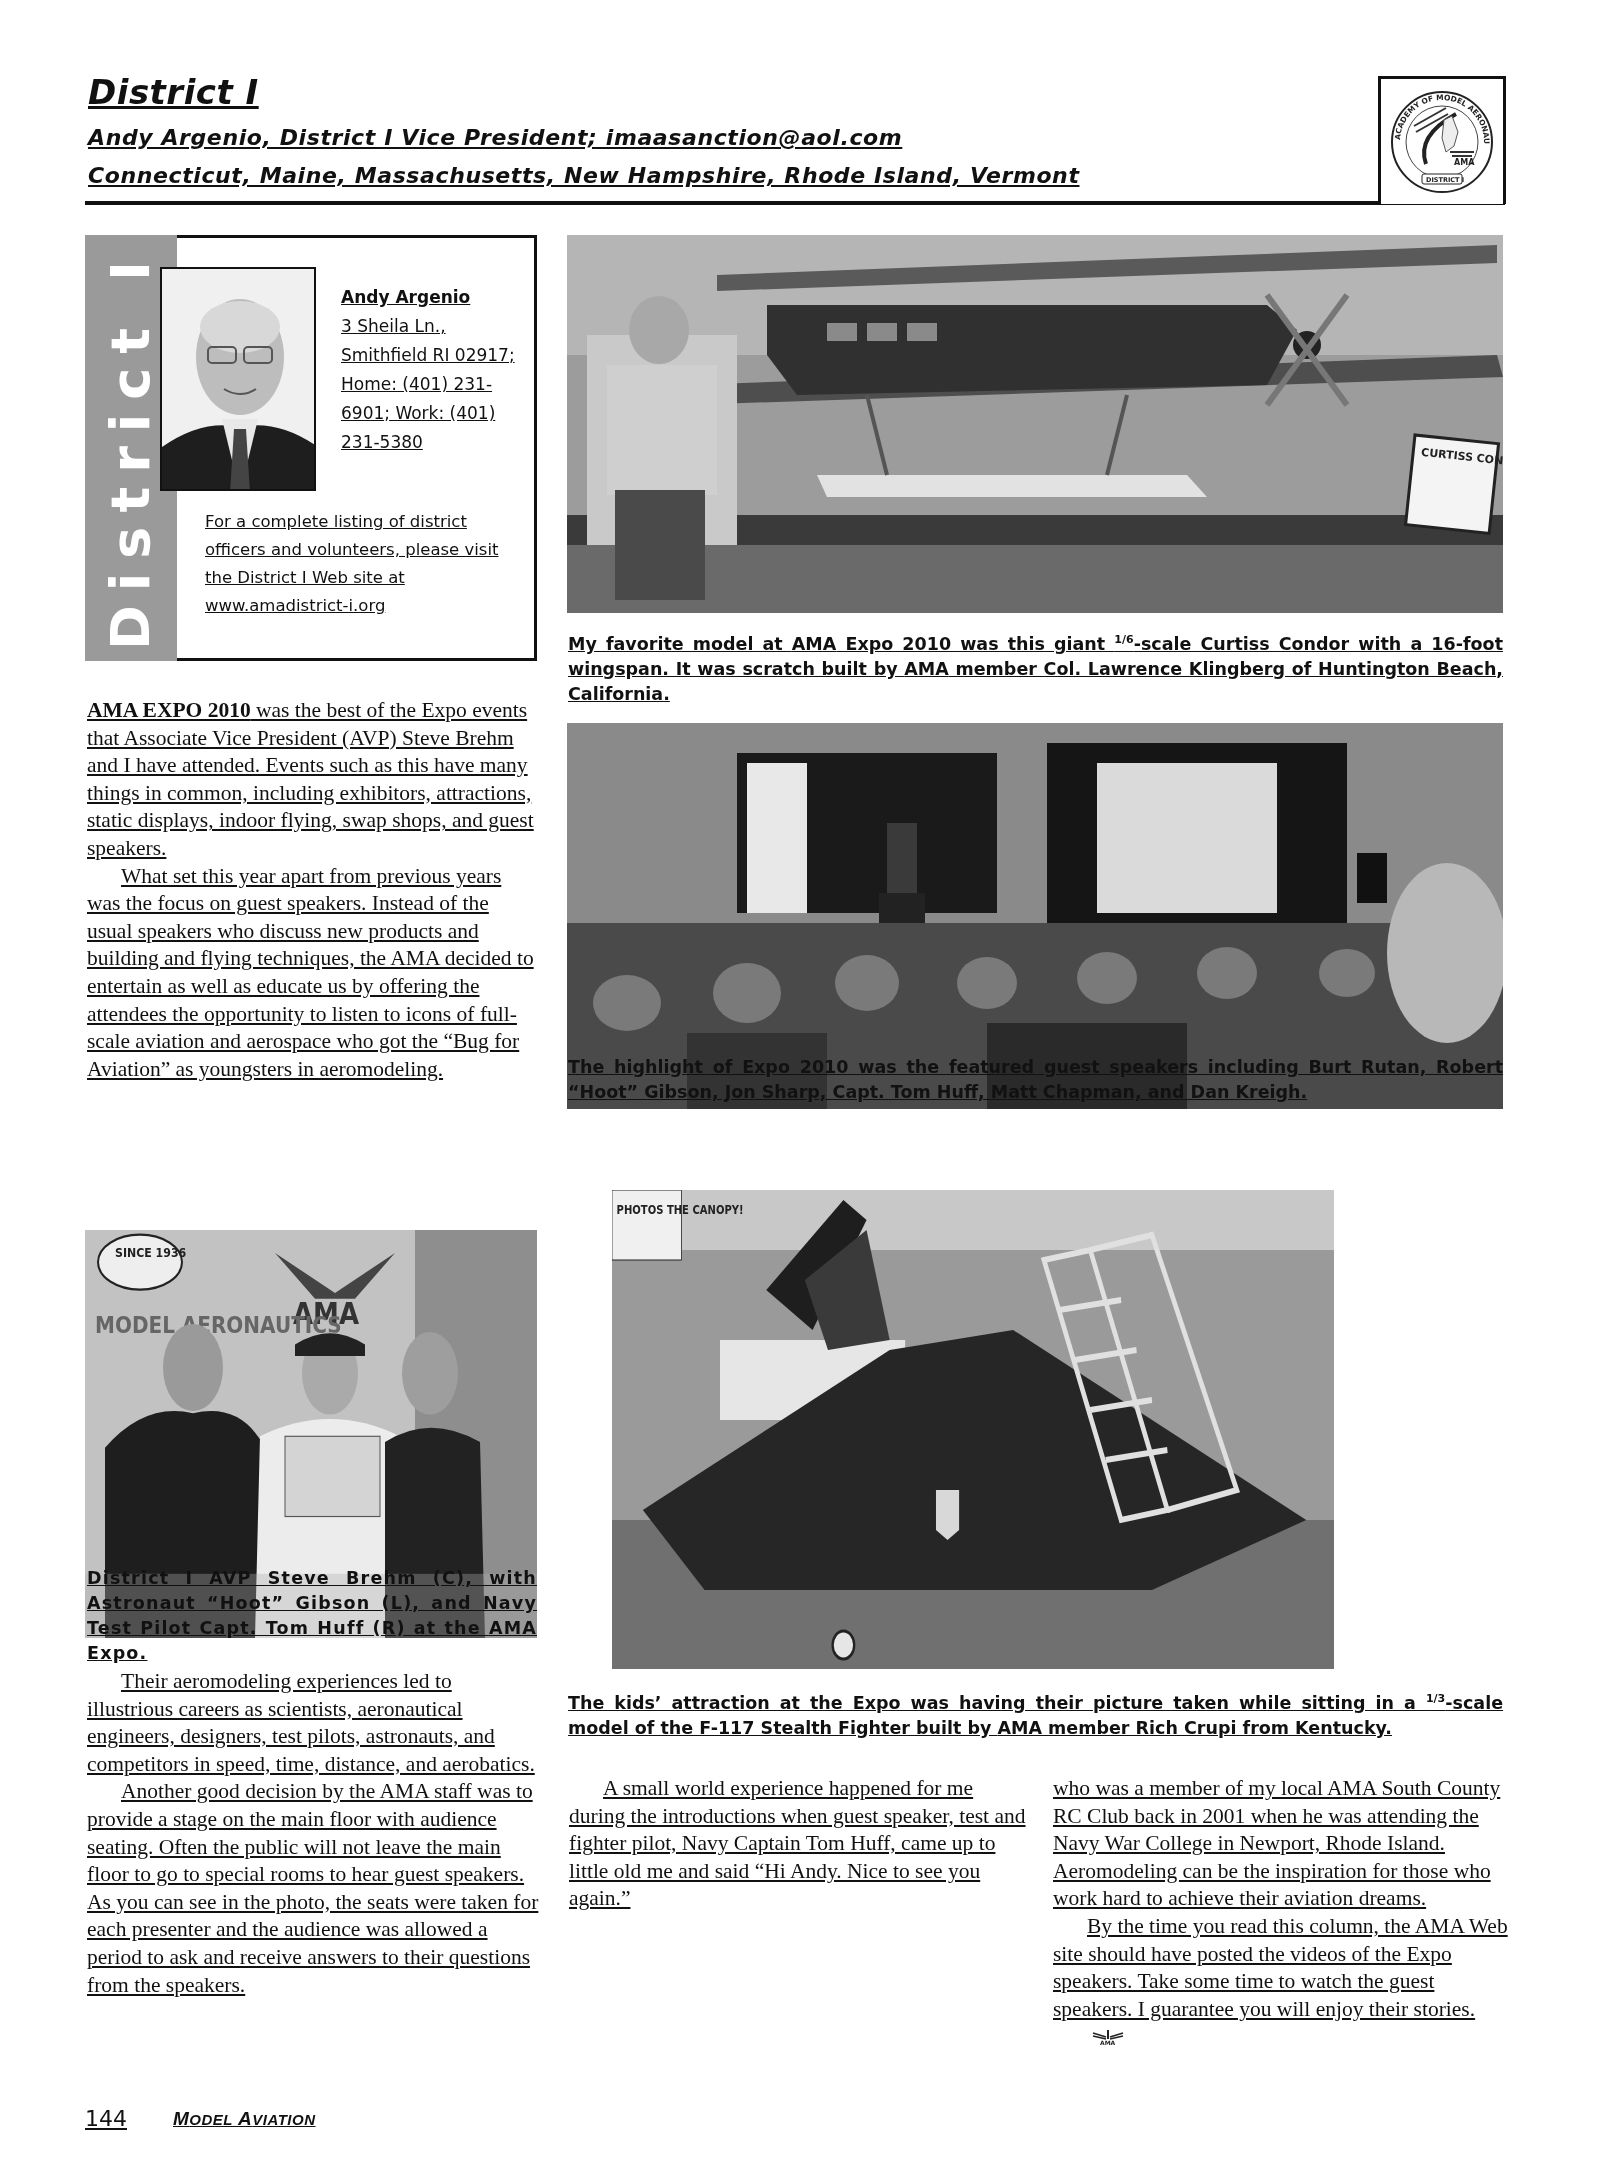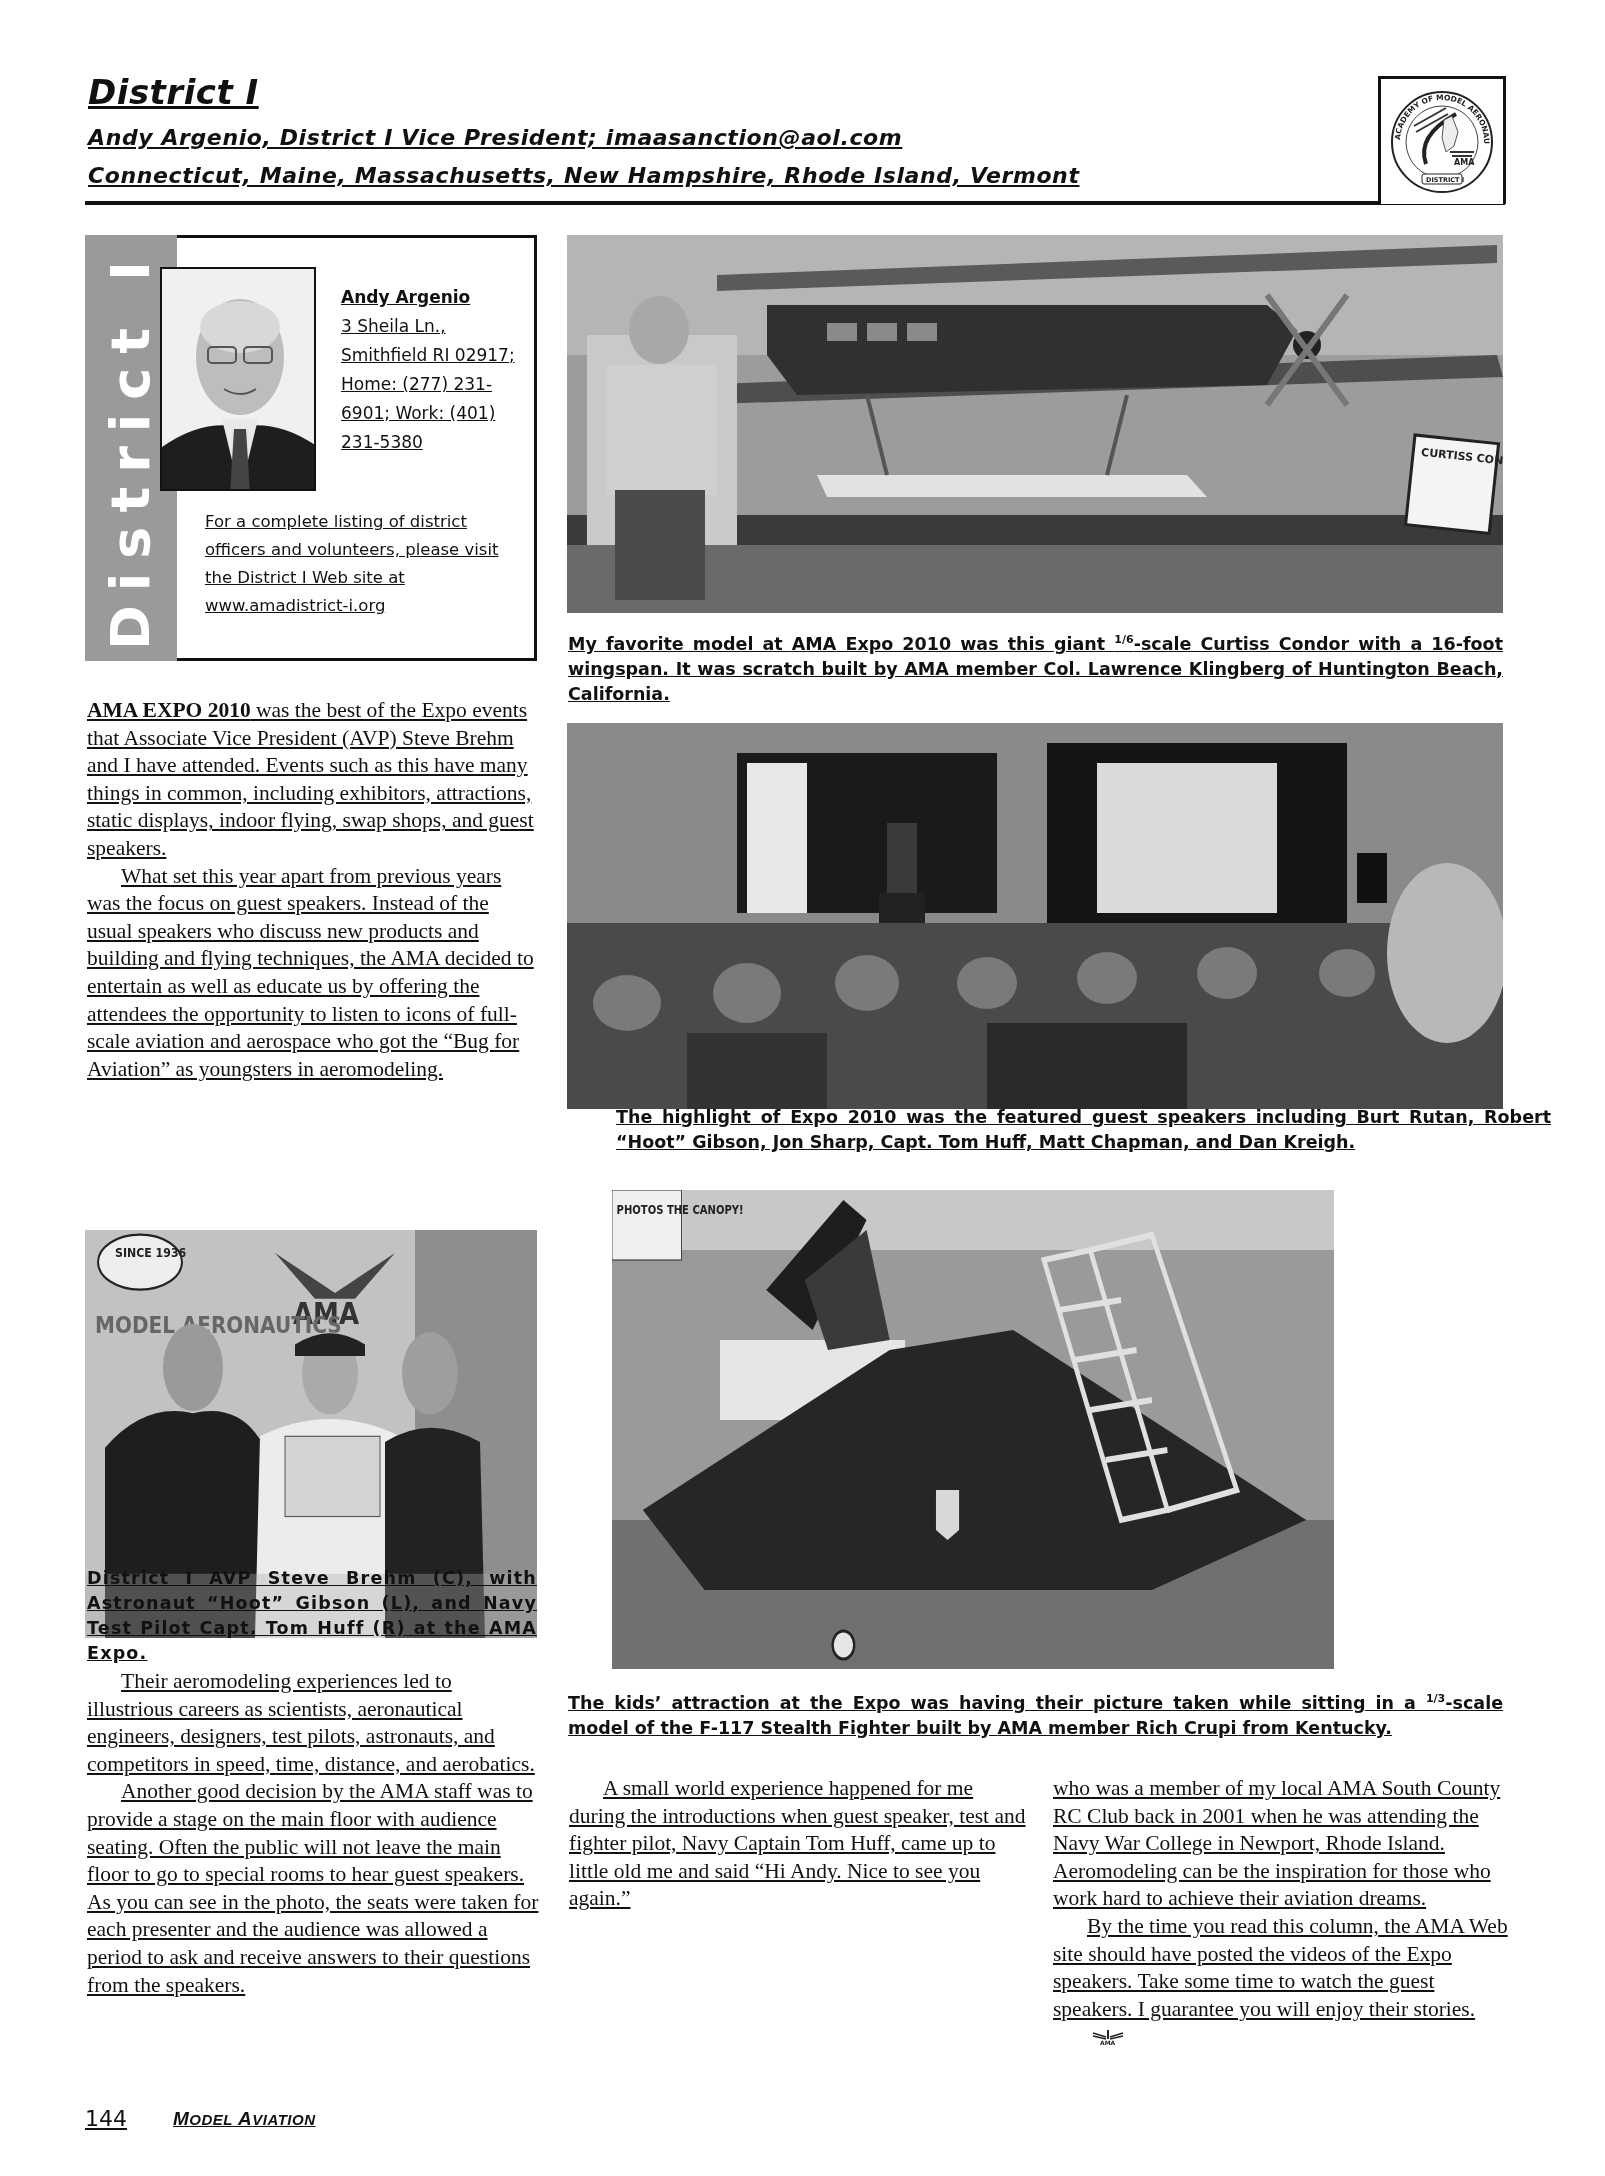--- a/index.html
+++ b/index.html
@@ -30,21 +30,21 @@
   .photo svg { display: block; width: 100%; height: 100%; }
   .p1 { left: 567px; top: 235px; width: 936px; height: 378px; }
   .p2 { left: 567px; top: 723px; width: 936px; height: 386px; }
   .p3 { left: 85px; top: 1190px; width: 452px; height: 408px; margin-top: 40px; }
   .p4 { left: 567px; top: 1190px; width: 767px; height: 479px; padding-left: 45px; }
 
   
   .cap { font-family: "DejaVu Sans", sans-serif; font-weight: bold; font-size: 17.5px; line-height: 25px; text-align: justify; }
   .cap b.em { font-weight: 900; }
   .cap1 { left: 568px; top: 627px; width: 935px; }
-  .cap2 { left: 568px; top: 1105px; width: 935px; margin-left: 48px; }
+  .cap2 { left: 568px; top: 1055px; width: 935px; }
   .cap3 { left: 87px; top: 1566px; width: 450px; letter-spacing: 1.2px; }
   .cap4 { left: 568px; top: 1686px; width: 935px; }
 
   
   .body { font-family: "Liberation Serif", serif; font-size: 21.5px; line-height: 27.6px; }
   .body p { text-indent: 0; }
   .body p.ind { text-indent: 34px; }
   .col-l1 { left: 87px; top: 697px; width: 452px; }
   .col-l2 { left: 87px; top: 1668px; width: 452px; }
   .col-m { left: 569px; top: 1775px; width: 460px; }
@@ -97,21 +97,21 @@
     <path d="M62 120 Q78 130 94 120" stroke="#555" stroke-width="2" fill="none"></path>
     <path d="M0 224 L0 178 Q40 150 78 158 Q116 150 156 178 L156 224 Z" fill="#1e1e1e"></path>
     <path d="M60 150 L78 224 L96 150 Z" fill="#e8e8e8"></path>
     <path d="M72 160 L84 160 L88 224 L68 224 Z" fill="#444"></path>
   </svg>
 </div>
 <div class="abs contact">
   <div class="name">Andy Argenio</div>
   <div>3 Sheila Ln.,</div>
   <div>Smithfield RI 02917;</div>
-  <div>Home: (277) 231-</div>
+  <div>Home: (401) 231-</div>
   <div>6901; Work: (401)</div>
   <div>231-5380</div>
 </div>
 <div class="abs side-note">For a complete listing of district officers and volunteers, please visit the District I Web site at www.amadistrict-i.org</div>
 
 <div class="abs photo p1" aria-label="Man standing beside giant scale Curtiss Condor biplane on floats">
   <svg viewBox="0 0 936 378" preserveAspectRatio="none">
     <rect width="936" height="378" fill="#9c9c9c"></rect>
     <rect width="936" height="120" fill="#b5b5b5"></rect>
     <rect y="300" width="936" height="78" fill="#6a6a6a"></rect>

